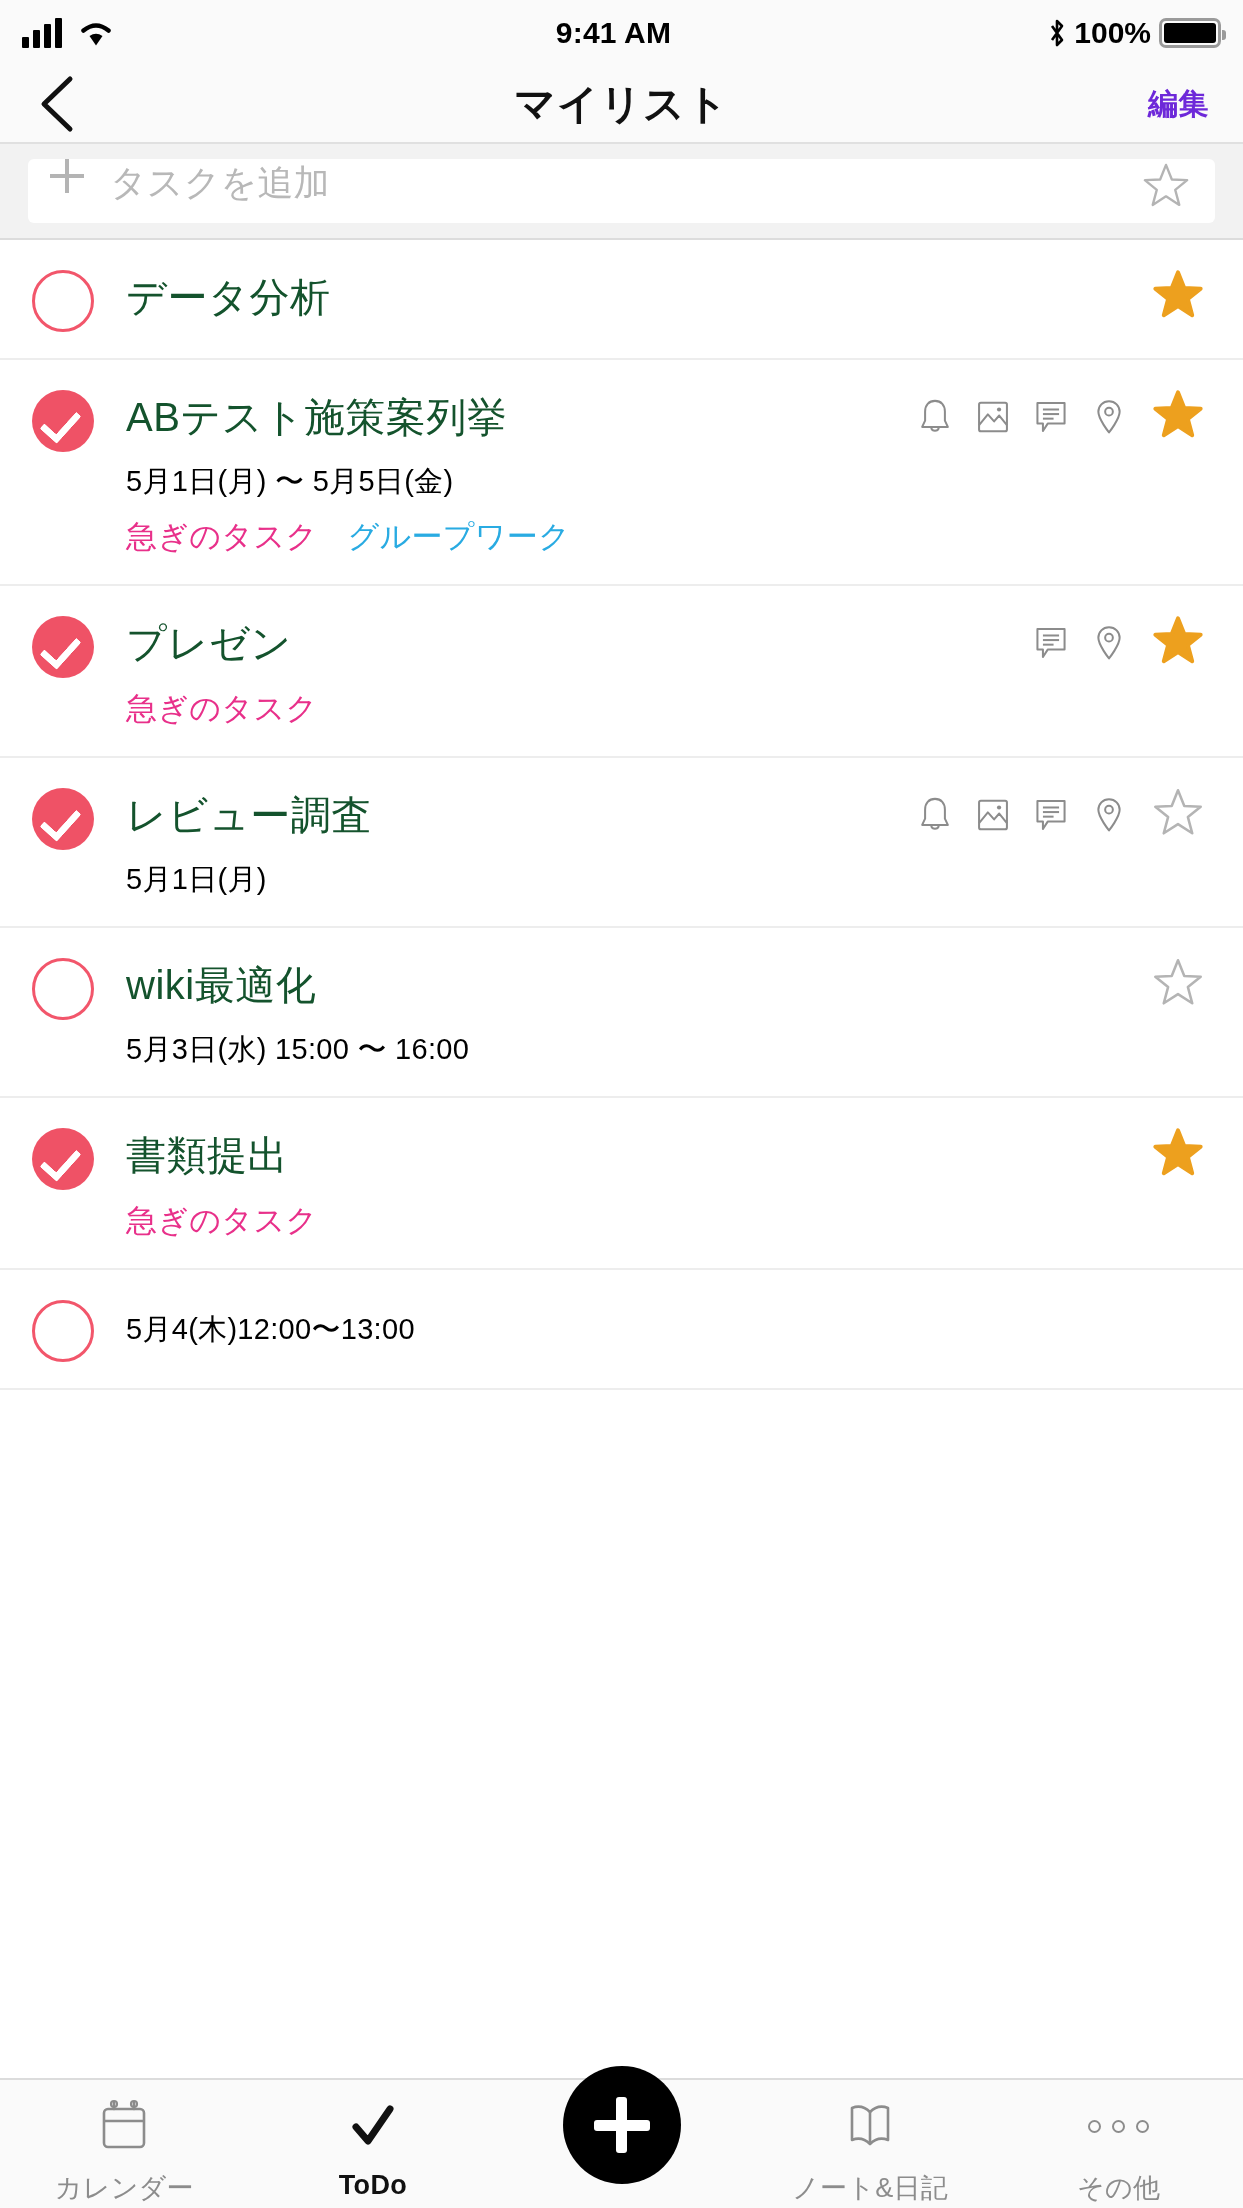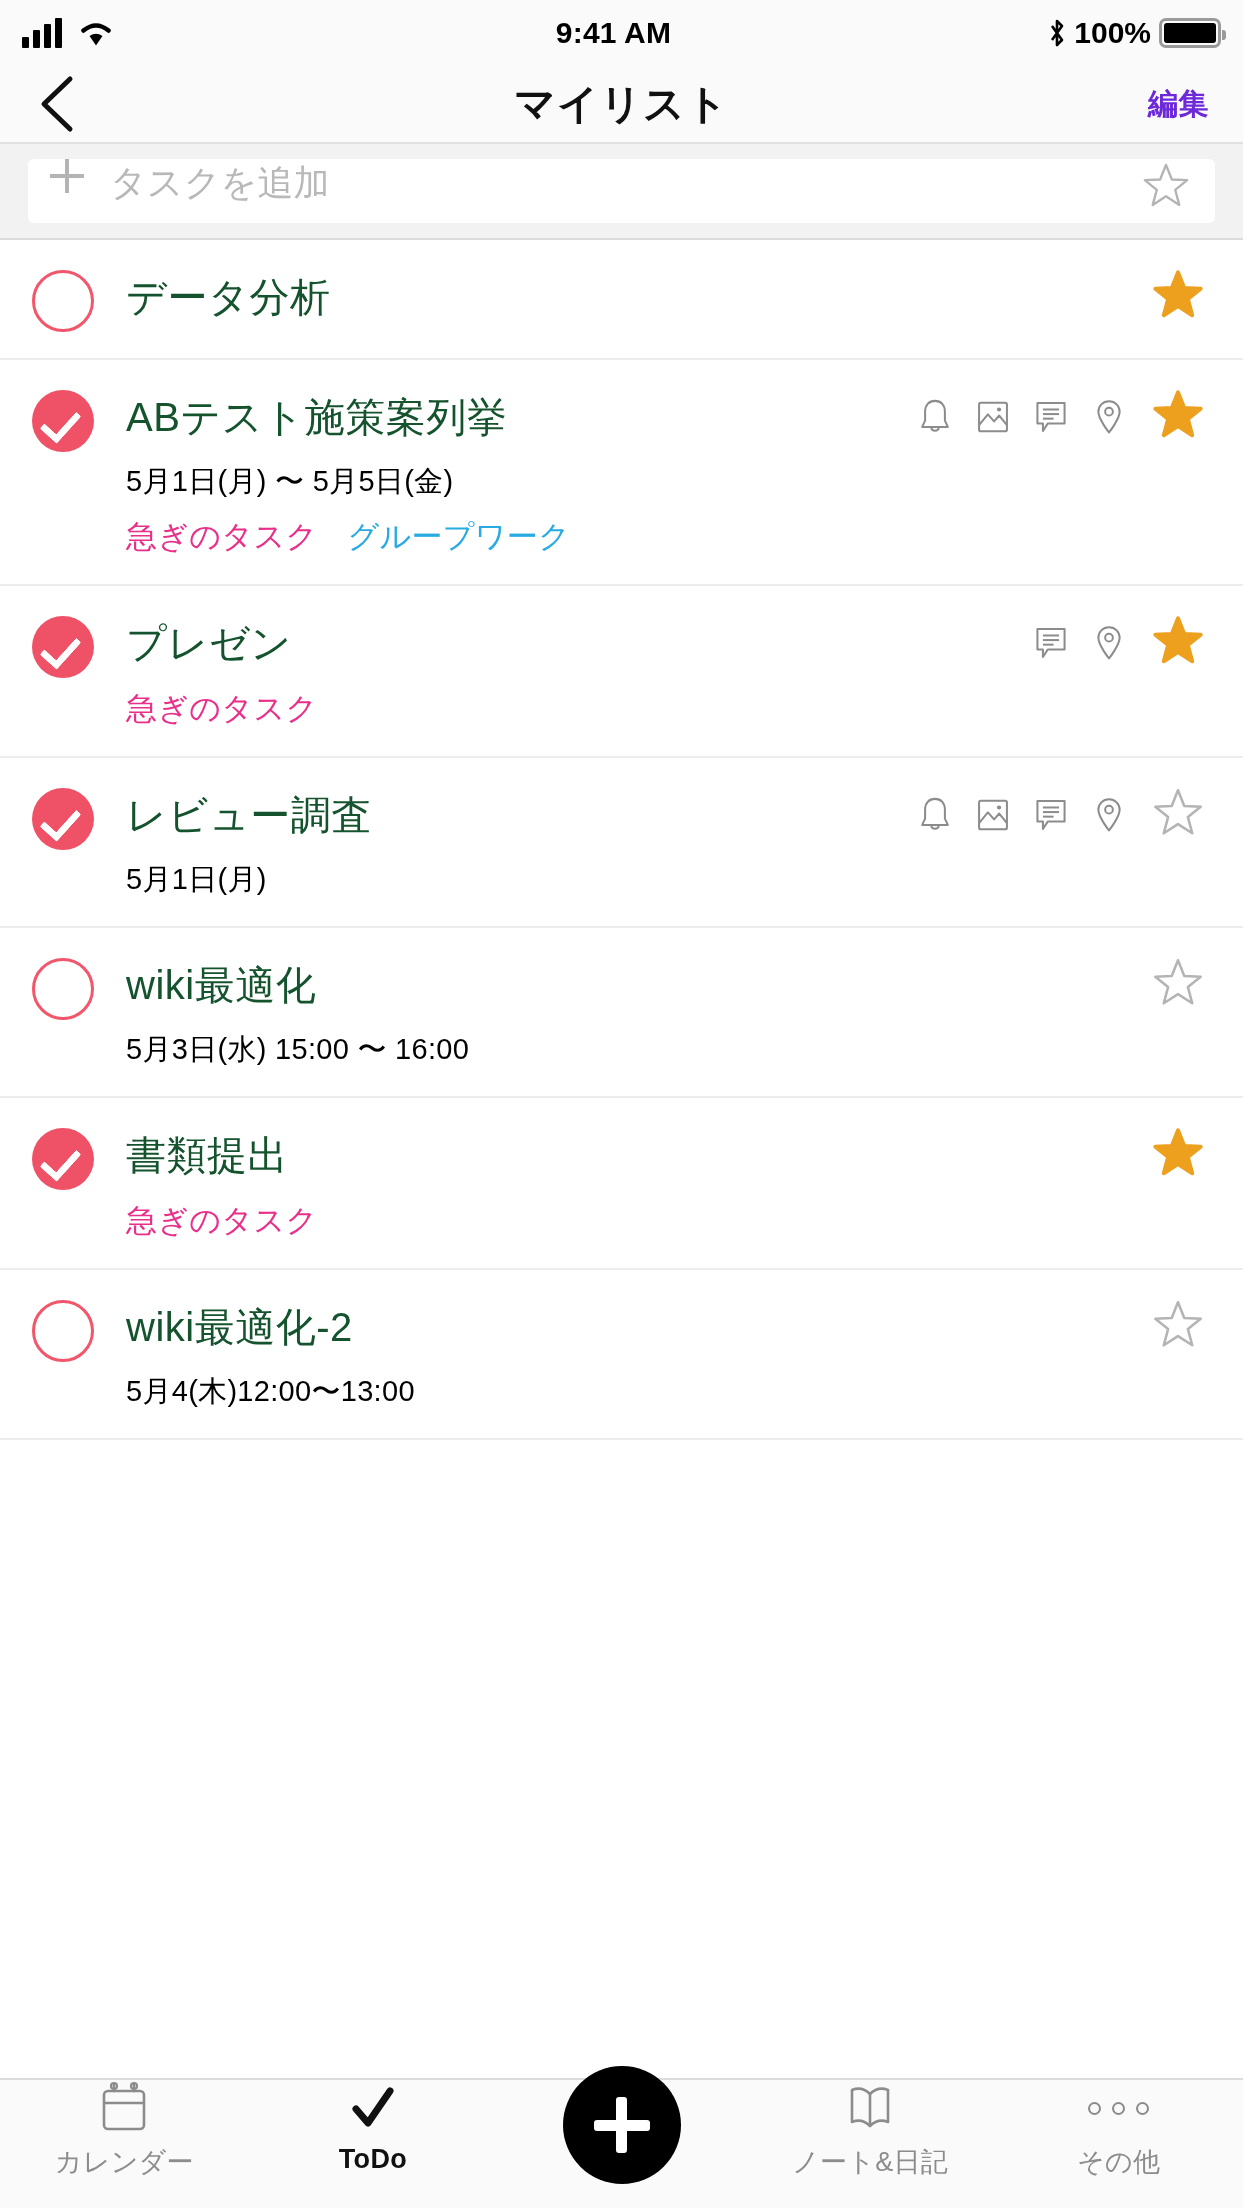--- a/index.html
+++ b/index.html
@@ -275,21 +275,22 @@
     display: flex;
     align-items: flex-start;
     position: relative;
   }
   .tab-item {
     flex: 1;
     display: flex;
     flex-direction: column;
     align-items: center;
     justify-content: flex-start;
-    gap: 8px;
+    padding-top: 18px;
+    gap: 16px;
   }
   .tab-label {
     font-size: 27px;
     color: #8c8c8c;
     letter-spacing: 0.3px;
   }
   .tab-item.active .tab-label { color: #111; font-weight: 600; }
   .tab-icon { height: 56px; display: flex; align-items: center; justify-content: center; }
   .fab {
     width: 118px;
@@ -507,27 +508,20 @@
               </svg></span>
           </div>
           <div class="task-tags">
             <span style="color: rgb(232, 48, 138);">急ぎのタスク</span>
           </div>
         </div>
       </div>
       <div class="task-row">
         <div class="check unchecked"></div>
         <div class="task-body">
-          <div class="task-title-line">
-            <span class="task-title">wiki最適化-2</span>
-            <span class="task-meta-icons"></span>
-            <span class="task-star"><svg viewBox="0 0 24 24" width="58" height="58">
-                <path d="M12 2.6 L14.6 9.1 L21.4 9.4 L16.1 13.7 L17.9 20.4 L12 16.6 L6.1 20.4 L7.9 13.7 L2.6 9.4 L9.4 9.1 Z" fill="none" stroke="#b4b4b4" stroke-width="1.05" stroke-linejoin="round"></path>
-              </svg></span>
-          </div>
           <div class="task-date">5月4(木)12:00〜13:00</div>
         </div>
       </div>
     </div>
 
   <div class="tab-bar">
 
     <div class="tab-item">
       <span class="tab-icon">
         <svg width="52" height="54" viewBox="0 0 52 54">

